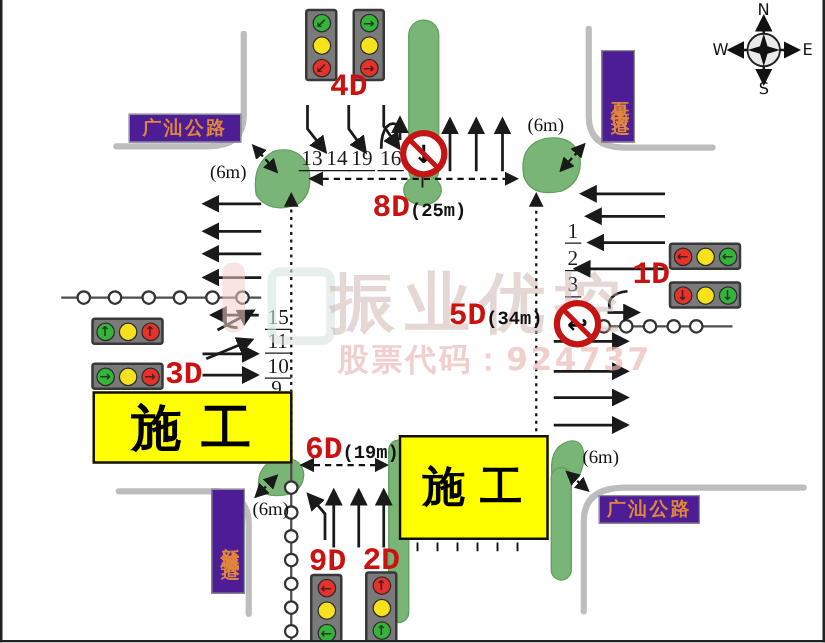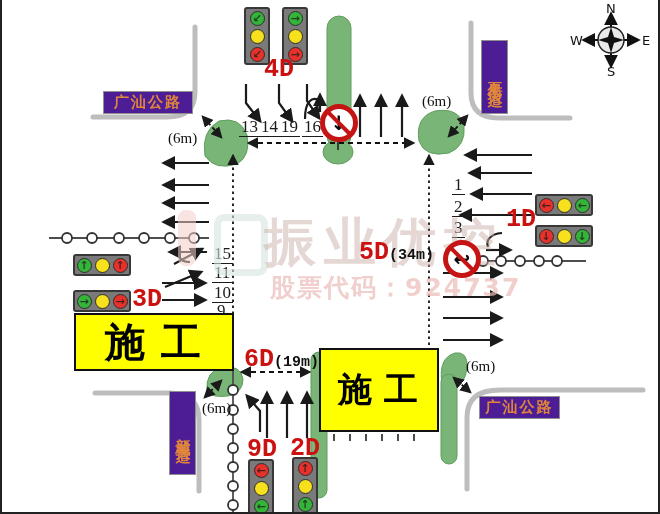--- a/index.html
+++ b/index.html
@@ -258,20 +258,21 @@
   </div>
 
   <div class="sign" style="left:318px;top:104px">
     <i>↓</i>
   </div>
   <div class="sign" style="left:441px;top:240px">
     <i>↩</i>
   </div>
 
   <div class="dlab" style="left:262px;top:57px">4D</div>
+  <div class="dlab" style="left:296px;top:154px"><span>8D</span><span class="dist">(25m)</span></div>
   <div class="dlab" style="left:357px;top:240px"><span>5D</span><span class="dist">(34m)</span></div>
   <div class="dlab" style="left:242px;top:347px"><span>6D</span><span class="dist">(19m)</span></div>
   <div class="dlab" style="left:504px;top:207px">1D</div>
   <div class="dlab" style="left:130px;top:287px">3D</div>
   <div class="dlab" style="left:245px;top:437px">9D</div>
   <div class="dlab" style="left:288px;top:436px">2D</div>
 
   <span class="clr" style="left:166px;top:130px">(6m)</span>
   <span class="clr" style="left:420px;top:93px">(6m)</span>
   <span class="clr" style="left:200px;top:400px">(6m)</span>

